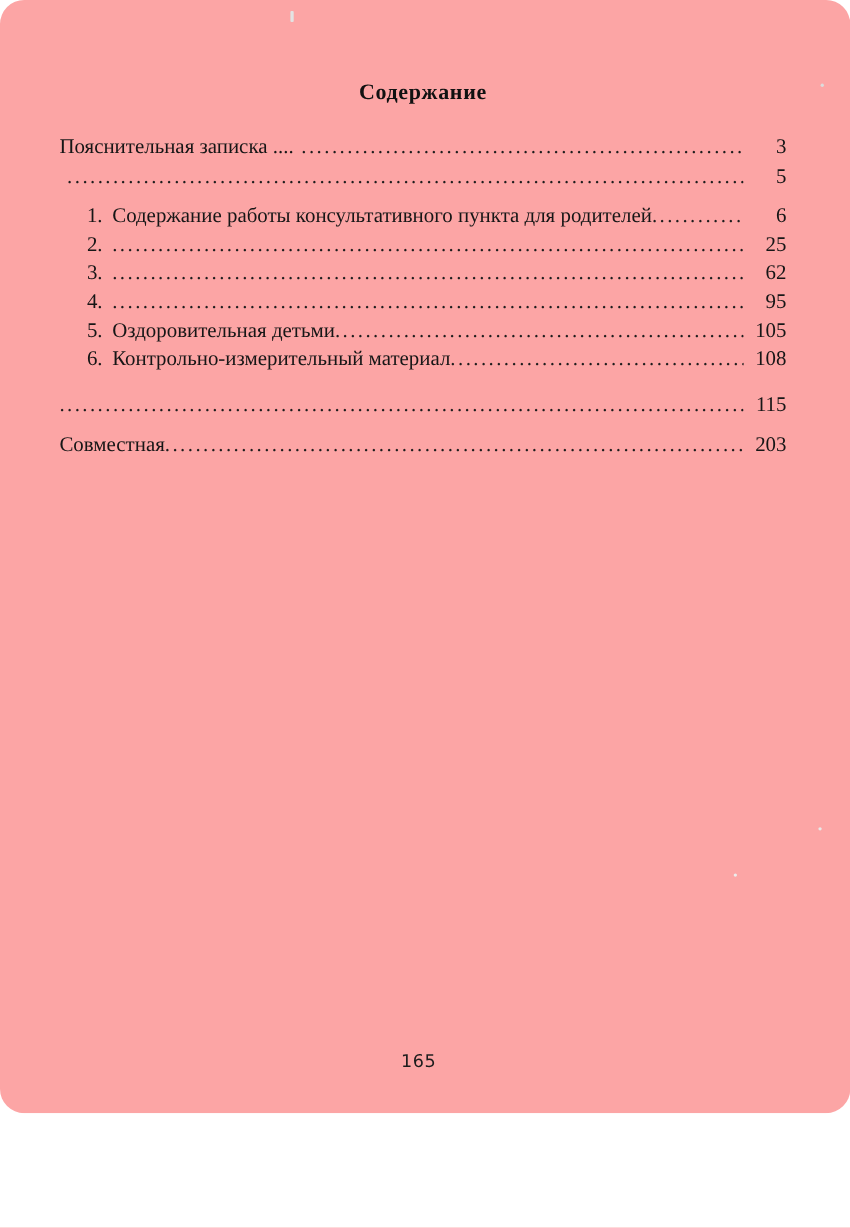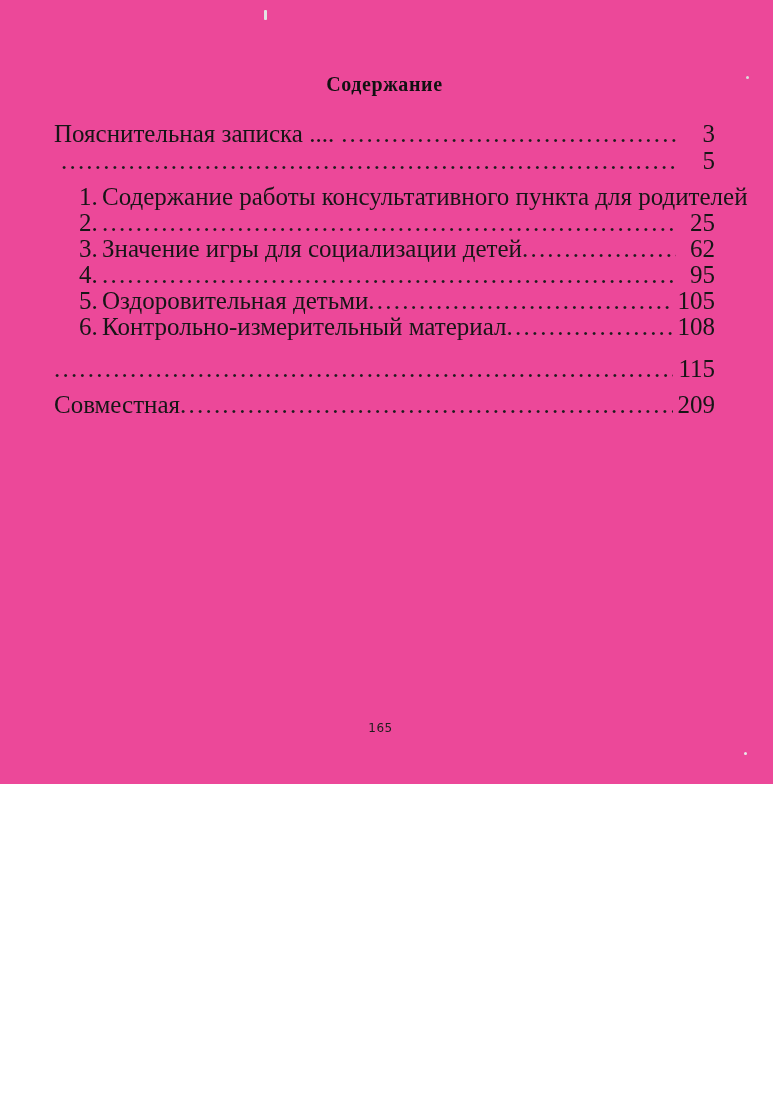--- a/index.html
+++ b/index.html
@@ -3,44 +3,45 @@
 <meta charset="utf-8">
 <style>
   html, body {
     margin: 0;
     padding: 0;
     background: #ffffff;
   }
   .page {
     position: relative;
     width: 773px;
-    height: 784px;
-    background: #ec4899;
+    height: 1012px;
+    background: #fca5a5;
     overflow: hidden;
     font-family: "Liberation Serif", "DejaVu Serif", serif;
     color: #161616;
+    border-radius: 22px;
   }
   .content {
     padding: 0 58px 0 54px;
   }
   .doc-title {
     padding-top: 73px;
     text-align: center;
     font-weight: bold;
     font-size: 20px;
     letter-spacing: 0.6px;
     color: #111111;
   }
   .toc {
     margin-top: 24px;
   }
   .toc-row {
     display: flex;
     align-items: flex-start;
-    font-size: 25px;
+    font-size: 19px;
     line-height: 27px;
     white-space: nowrap;
     font-family: Liberation Serif, serif;
   }
   .toc-row .label {
     flex: 0 0 auto;
   }
   .leader {
     flex: 1 1 0;
     min-width: 0;
@@ -72,24 +73,24 @@
   .bottom-section .toc-row.literatura {
     margin-top: 15px;
   }
   .bottom-section .toc-row.prilozheniya {
     margin-top: 9px;
   }
   .footer-pagenum {
     position: absolute;
     left: 0;
     right: 12px;
-    bottom: 49px;
+    bottom: 38px;
     text-align: center;
     font-family: "DejaVu Sans", "Liberation Sans", sans-serif;
-    font-size: 12px;
+    font-size: 16px;
     color: #1d1d1d;
     letter-spacing: 0.5px;
   }
   .speck {
     position: absolute;
     background: #dcdcdc;
     border-radius: 50%;
   }
   .speck.s1 { left: 264px; top: 10px;  width: 3px; height: 10px; background:#e3e3e3; border-radius:1px; }
   .speck.s2 { left: 746px; top: 76px;  width: 3px; height: 3px; }
@@ -131,21 +132,20 @@
           <span class="leader">........................................................................................................................................................................</span>
           <span class="pagenum">6</span>
         </div>
         <div class="toc-row">
           <span class="num">2.</span>
           <span class="leader">........................................................................................................................................................................</span>
           <span class="pagenum">25</span>
         </div>
         <div class="toc-row">
           <span class="num">3.</span>
-          <span class="label">Значение игры для социализации детей</span>
           <span class="leader">........................................................................................................................................................................</span>
           <span class="pagenum">62</span>
         </div>
         <div class="toc-row">
           <span class="num">4.</span>
           <span class="leader">........................................................................................................................................................................</span>
           <span class="pagenum">95</span>
         </div>
         <div class="toc-row">
           <span class="num">5.</span>
@@ -162,21 +162,21 @@
       </div>
 
       <div class="bottom-section">
         <div class="toc-row literatura">
           <span class="leader">........................................................................................................................................................................</span>
           <span class="pagenum">115</span>
         </div>
         <div class="toc-row prilozheniya">
           <span class="label">Совместная</span>
           <span class="leader">........................................................................................................................................................................</span>
-          <span class="pagenum">209</span>
+          <span class="pagenum">203</span>
         </div>
       </div>
 
     </div>
   </div>
 
   <div class="footer-pagenum">165</div>
 
 </div>
 

